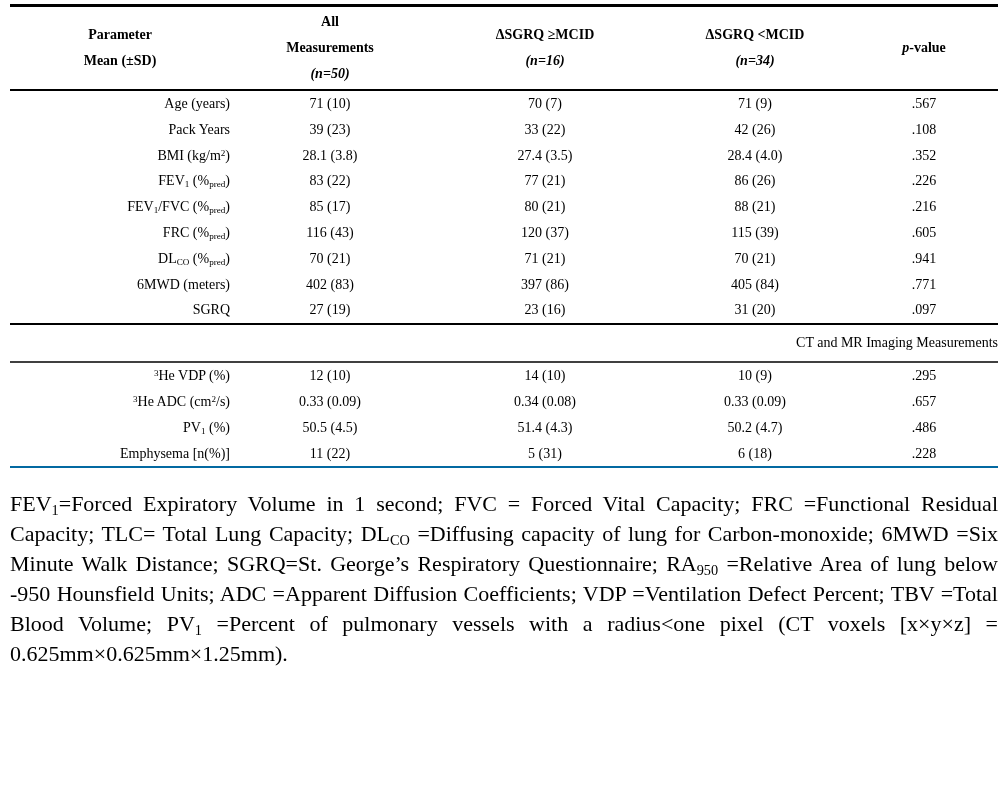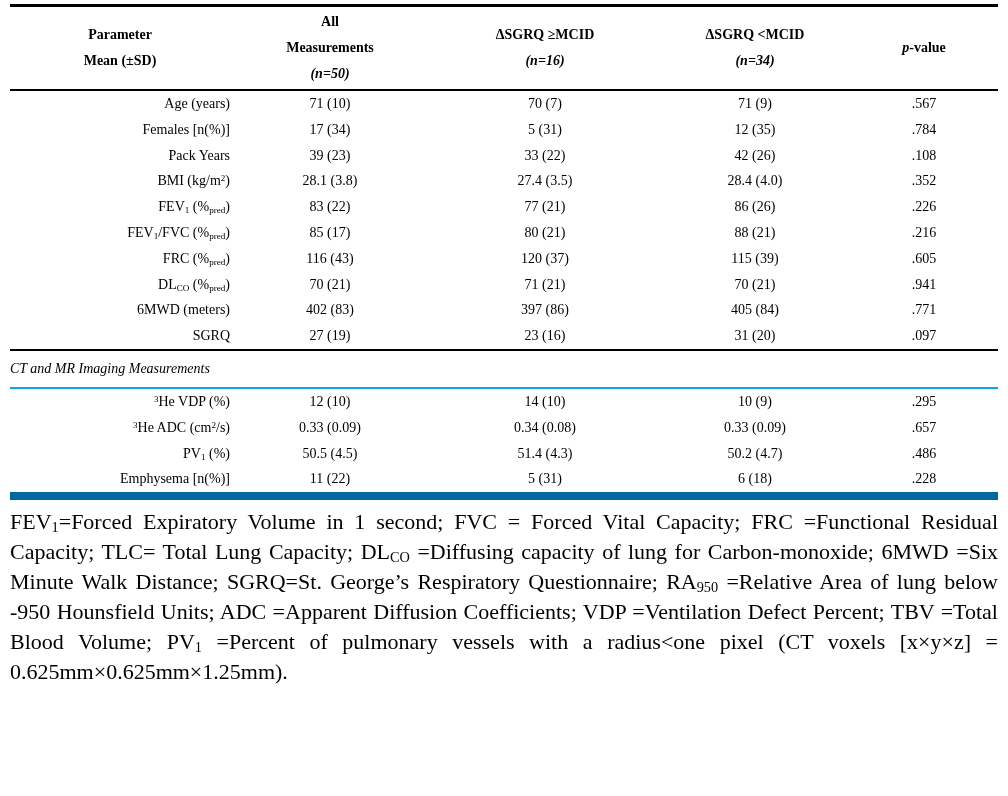--- a/index.html
+++ b/index.html
@@ -42,40 +42,39 @@
   td.lbl {
     text-align: right;
     padding-left: 15px;
     white-space: nowrap;
   }
   td.val {
     text-align: center;
     white-space: nowrap;
   }
   tr.section-row td {
-    font-style: italic;
-    text-align: left;
+    text-align: right;
     line-height: 26px;
     padding: 5px 0;
     border-top: 2px solid #000;
-    border-bottom: 2px solid #0ea5e9;
+    border-bottom: 2px solid #404040;
   }
   tr.last-row td {
-    border-bottom: 8px solid #0369a1;
+    border-bottom: 2px solid #0369a1;
   }
   sub, sup {
     font-size: 0.65em;
     line-height: 0;
     vertical-align: baseline;
     position: relative;
   }
   sub { top: 0.22em; }
   sup { top: -0.45em; }
   .footnote {
-    margin: 7px 0 0 0;
+    margin: 21px 0 0 0;
     width: 988px;
     font-size: 22px;
     line-height: 30px;
     text-align: justify;
   }
   i, em { font-style: italic; }
 </style>
 </head>
 <body>
 
@@ -114,27 +113,20 @@
       </thead>
     <tbody>
         <tr>
           <td class="lbl">Age (years)</td>
           <td class="val">71 (10)</td>
           <td class="val">70 (7)</td>
           <td class="val">71 (9)</td>
           <td class="val">.567</td>
         </tr>
         <tr>
-          <td class="lbl">Females [n(%)]</td>
-          <td class="val">17 (34)</td>
-          <td class="val">5 (31)</td>
-          <td class="val">12 (35)</td>
-          <td class="val">.784</td>
-        </tr>
-        <tr>
           <td class="lbl">Pack Years</td>
           <td class="val">39 (23)</td>
           <td class="val">33 (22)</td>
           <td class="val">42 (26)</td>
           <td class="val">.108</td>
         </tr>
         <tr>
           <td class="lbl">BMI (kg/m<sup>2</sup>)</td>
           <td class="val">28.1 (3.8)</td>
           <td class="val">27.4 (3.5)</td>

